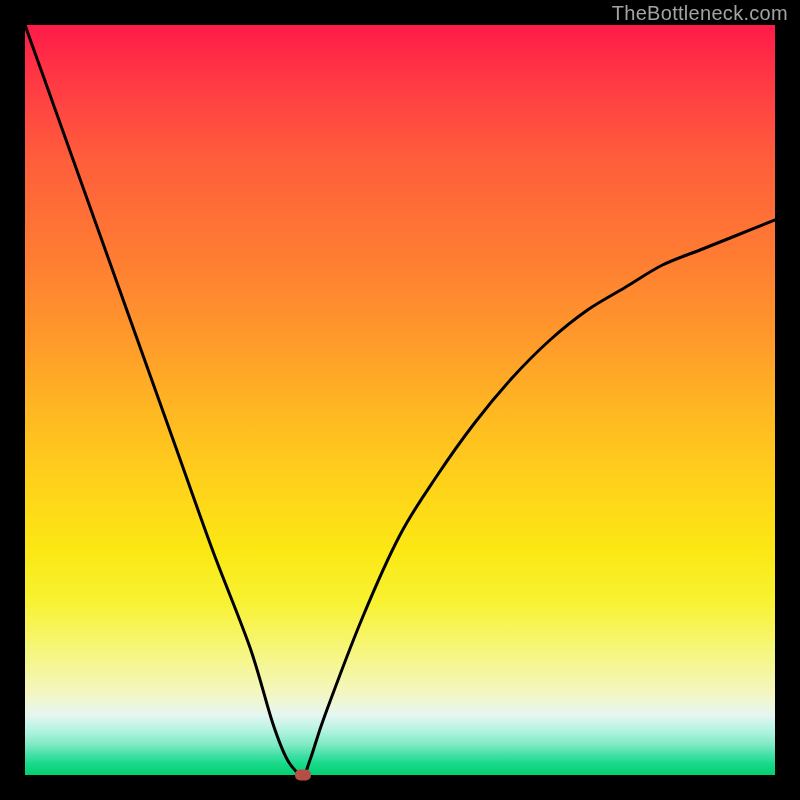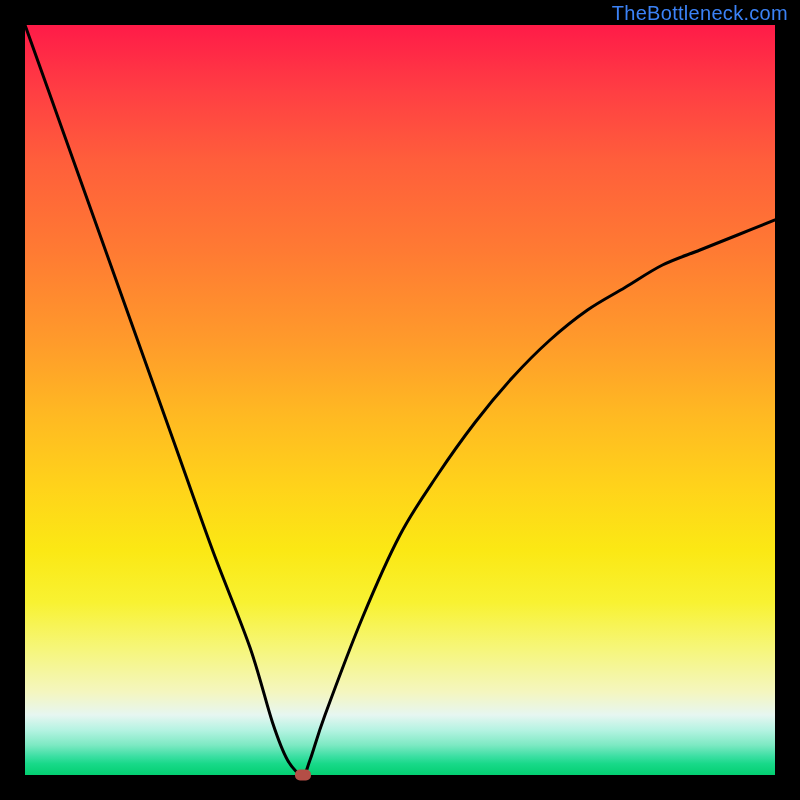--- a/index.html
+++ b/index.html
@@ -14,21 +14,21 @@
   .stage {
     position: relative;
     width: 800px;
     height: 800px;
     background: #000;
   }
   .watermark {
     position: absolute;
     top: 2px;
     right: 12px;
-    color: #3b82f6;
+    color: #a3a3a3;
     font-size: 20px;
     font-weight: 500;
     letter-spacing: 0.3px;
   }
   .plot-area {
     position: absolute;
     left: 25px;
     top: 25px;
     width: 750px;
     height: 750px;

